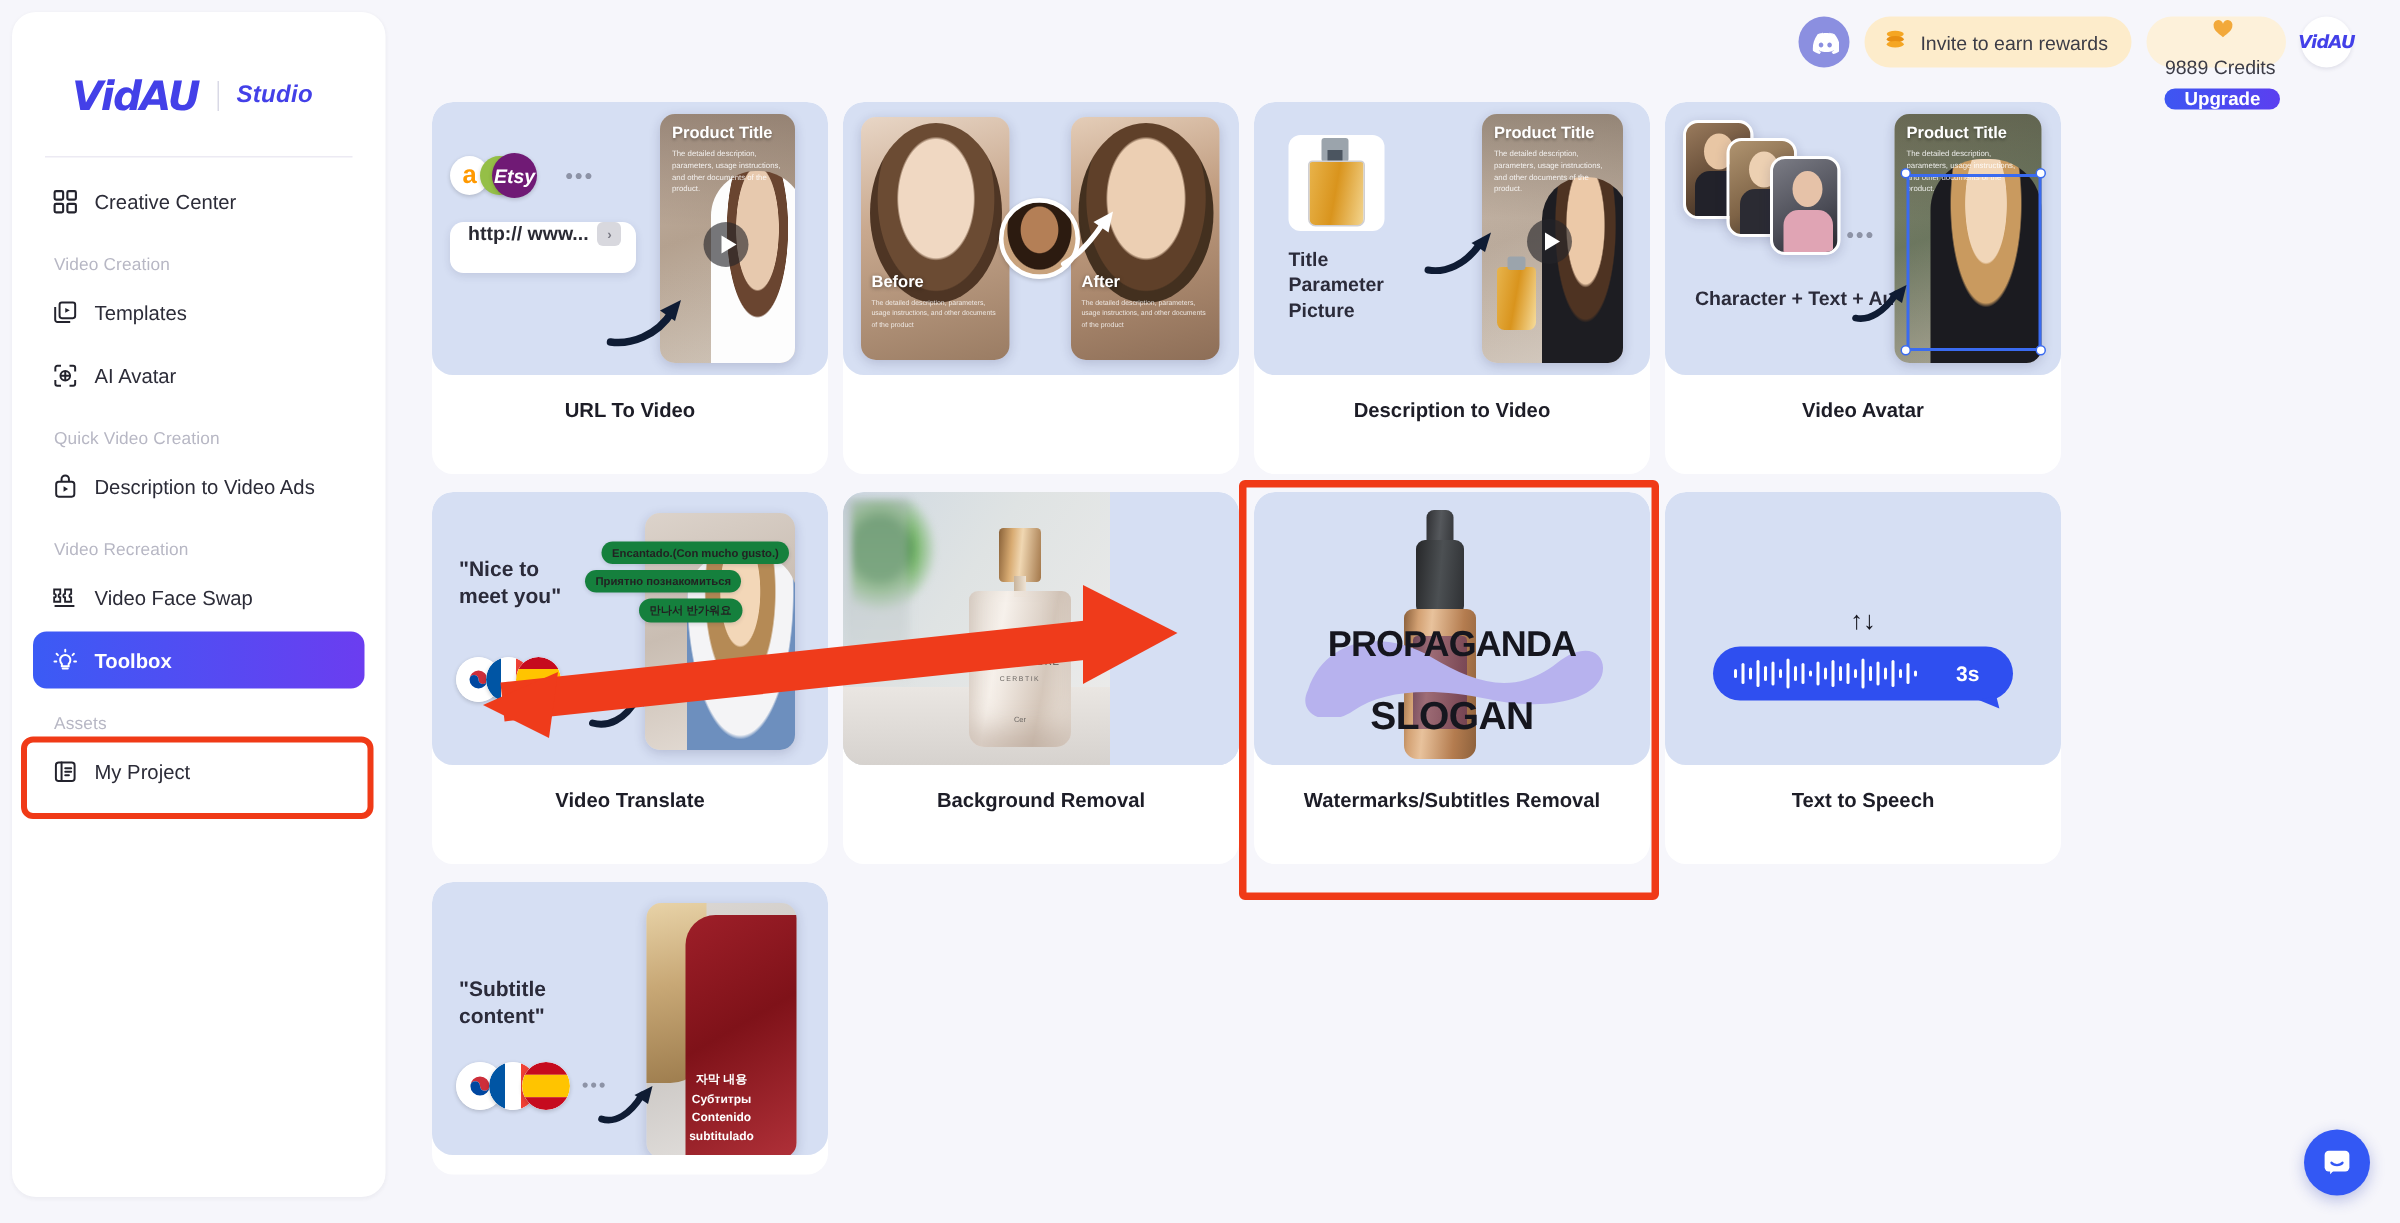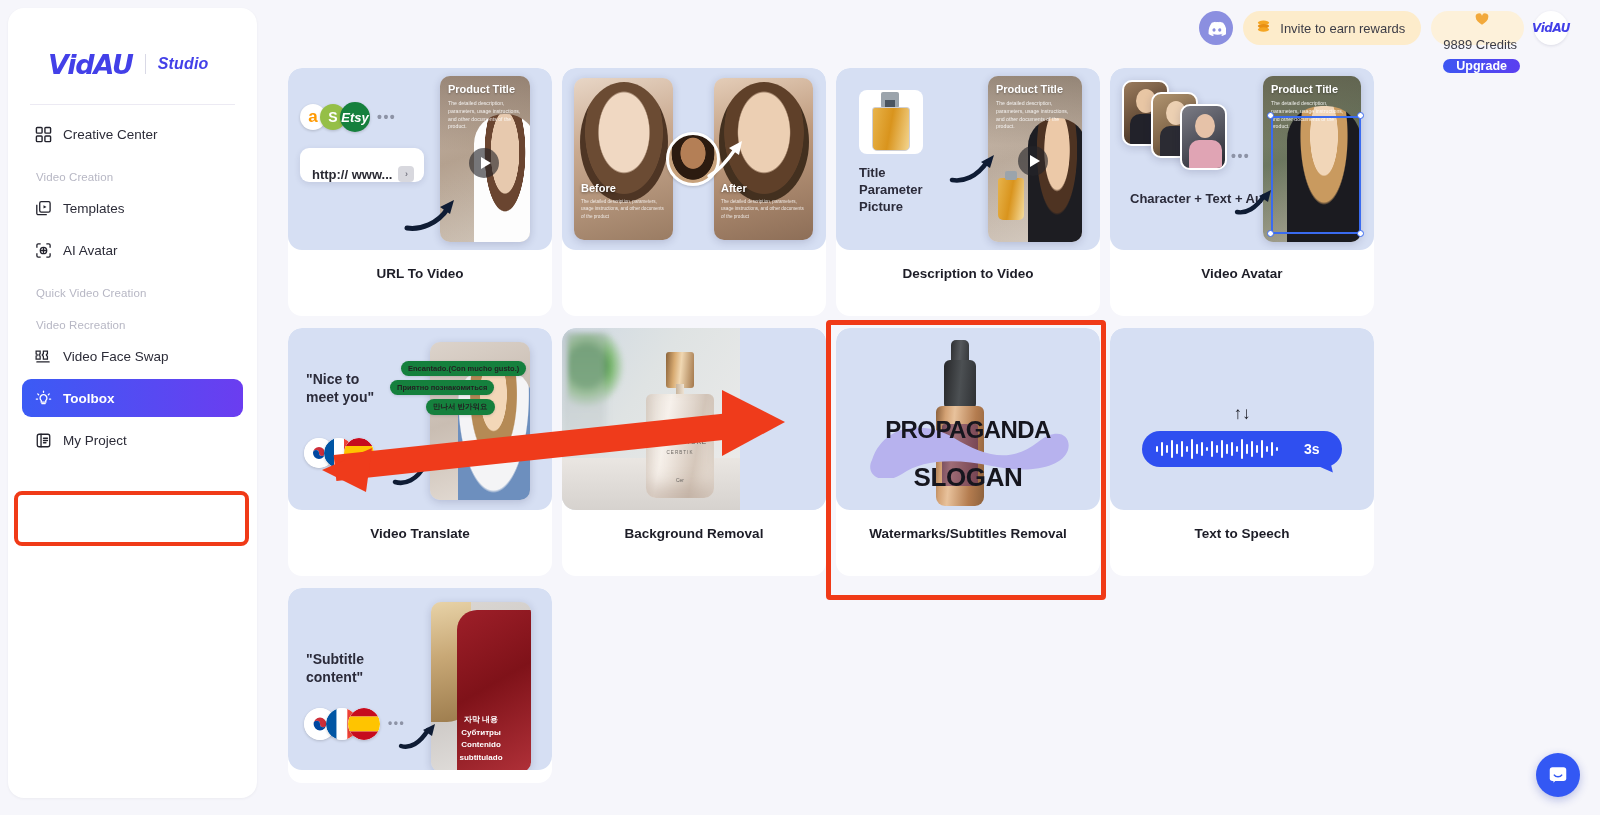--- a/index.html
+++ b/index.html
@@ -171,21 +171,21 @@
   }
   .chip {
     position:absolute; border-radius:50%; background:#fff;
     box-shadow: 0 1px 3px rgba(0,0,0,.18);
     display:flex; align-items:center; justify-content:center;
     overflow:hidden; font-weight:800;
   }
   .urlbar {
     position:absolute; background:#fff; border-radius: 9px;
     box-shadow: 0 2px 6px rgba(40,40,80,.12);
-    display:flex; align-items:flex-end; padding: 0 7px 0 12px; gap:6px;
+    display:flex; align-items:flex-start; padding: 0 7px 0 12px; gap:6px;
     font-size: 13px; font-weight: 800; color:#2a2a33;
   }
   .urlbar .go {
     width: 16px; height:16px; border-radius:4px; background:#d8d8de;
     display:flex;align-items:center;justify-content:center; font-size:9px; color:#7a7a85; font-weight:700;
   }
   .lbl-strong {
     position:absolute; font-size: 13px; font-weight: 800; color:#2b2b3a; line-height: 1.32;
   }
   .bubble {
@@ -249,20 +249,30 @@
             <path d="M16 12 v2.6 A1.4 1.4 0 0 1 14.6 16 H12"></path>
               <path d="M6 16 H3.4 A1.4 1.4 0 0 1 2 14.6 V12"></path>
             <circle cx="9" cy="9" r="3.4"></circle>
               <path d="M9 5.6 v6.8 M5.6 9 h6.8"></path>
           </svg>
         </span>
         <span>AI Avatar</span>
       </div>
 
       <div class="nav-group-label">Quick Video Creation</div>
+      <div class="nav-item">
+        <span class="ic">
+          <svg width="17" height="17" viewBox="0 0 18 18" fill="none" stroke="#23232d" stroke-width="1.4">
+            <rect x="2.6" y="5.4" width="12.8" height="10.6" rx="1.8"></rect>
+            <path d="M6.4 5.2 V3.6 A2.6 2.6 0 0 1 11.6 3.6 V5.2"></path>
+            <path d="M7.8 8.6 L11 10.6 L7.8 12.6 Z" fill="#23232d" stroke="none"></path>
+          </svg>
+        </span>
+        <span>Description to Video Ads</span>
+      </div>
 
       <div class="nav-group-label">Video Recreation</div>
       <div class="nav-item">
         <span class="ic">
           <svg width="18" height="17" viewBox="0 0 19 18" fill="none" stroke="#23232d" stroke-width="1.3">
             <path d="M2.2 3.2 h4.3 v3.1 a1.2 1.2 0 0 0 0 2.4 v3.1 H2.2 v-3.1 a1.2 1.2 0 0 0 0-2.4 Z"></path>
             <path d="M9.9 3.2 h4.3 v3.1 a1.2 1.2 0 0 0 0 2.4 v3.1 H9.9 v-3.1 a1.2 1.2 0 0 1 0-2.4 Z"></path>
             <path d="M3 14.8 h13" stroke-linecap="round"></path>
           </svg>
         </span>
@@ -272,20 +282,21 @@
         <span class="ic">
           <svg width="17" height="17" viewBox="0 0 18 18" fill="none" stroke="#ffffff" stroke-width="1.4" stroke-linecap="round">
             <path d="M6.6 11.2 a3.6 3.6 0 1 1 4.8 0 v1.6 H6.6 Z" fill="none"></path>
             <path d="M7.2 14.4 h3.6"></path>
             <path d="M9 1.2 v1.3 M2.9 4.1 l.95 .95 M15.1 4.1 l-.95 .95 M1.4 9.6 h1.3 M15.3 9.6 h1.3"></path>
           </svg>
         </span>
         <span>Toolbox</span>
       </div>
 
+      <div class="nav-group-label">Assets</div>
       <div class="nav-item">
         <span class="ic">
           <svg width="17" height="17" viewBox="0 0 18 18" fill="none" stroke="#23232d" stroke-width="1.4" stroke-linecap="round">
             <rect x="2.4" y="2.4" width="13.2" height="13.2" rx="2"></rect>
             <path d="M6.4 2.4 V15.6"></path>
               <path d="M9 6.6 h4.2 M9 9 h4.2 M9 11.4 h2.6"></path>
           </svg>
         </span>
         <span>My Project</span>
       </div>
@@ -339,21 +350,21 @@
           <div class="phone-sub">The detailed description, parameters, usage instructions, and other documents of the product.</div>
         </div>
         <div class="play-btn" style="left:181px;top:80px;"></div>
 
         <div class="chip" style="left:12px;top:36px;width:26px;height:26px;color:#ff9900;font-size:17px;">
           <span>a</span>
         </div>
         <div class="chip" style="left:32px;top:36px;width:26px;height:26px;background:#95bf47;color:#fff;font-size:14px;">
           <span>S</span>
         </div>
-        <div class="chip" style="left:52px;top:34px;width:30px;height:30px;background:#15803d;color:#fff;font-size:13px;font-style:italic;">
+        <div class="chip" style="left:40px;top:34px;width:30px;height:30px;background:#701a75;color:#fff;font-size:13px;font-style:italic;">
           <span>Etsy</span>
         </div>
         <div class="dots" style="left:89px;top:41px;">•••</div>
         <div class="urlbar" style="left:12px;top:80px;width:124px;height:34px;">
           <span>http:// www...</span>
           <span class="go">›</span>
         </div>
         <svg class="ph" style="left:116px;top:128px;" width="56" height="40" viewBox="0 0 56 40">
           <path d="M3 32 C16 34 34 28 44 12" stroke="#0f1c34" stroke-width="5" fill="none" stroke-linecap="round"></path>
           <path d="M50 4 L46 18 L36 11 Z" fill="#0f1c34"></path>

